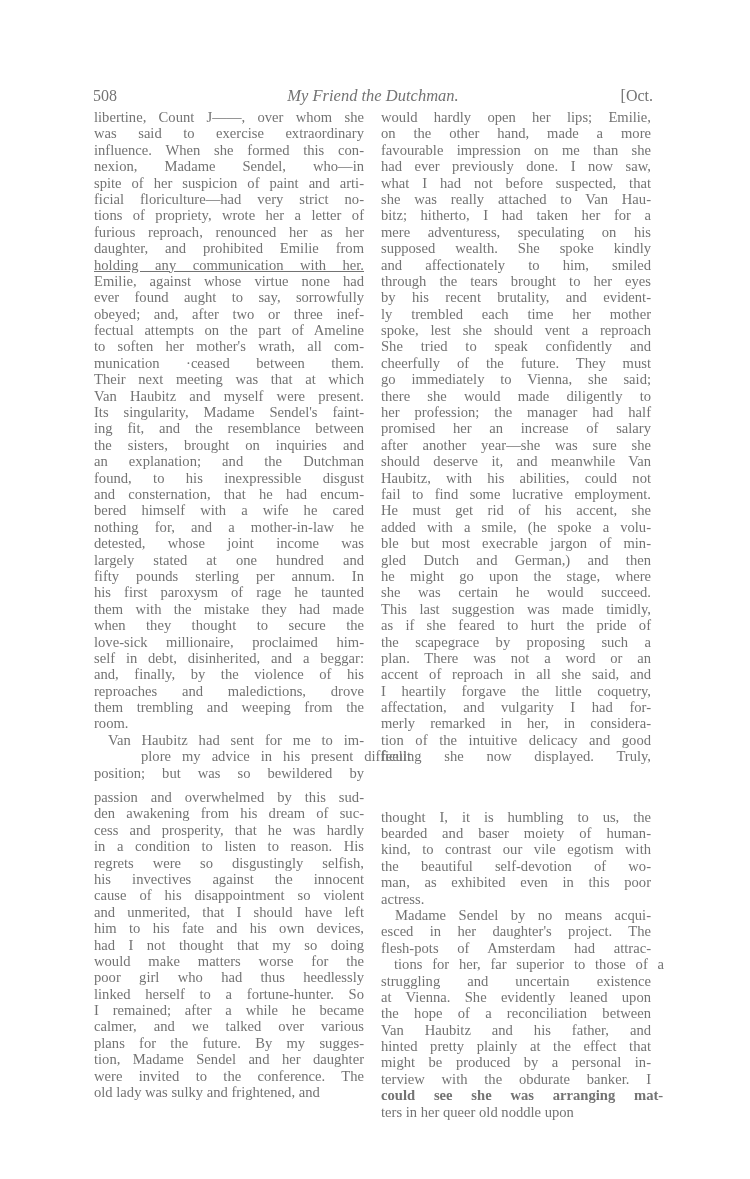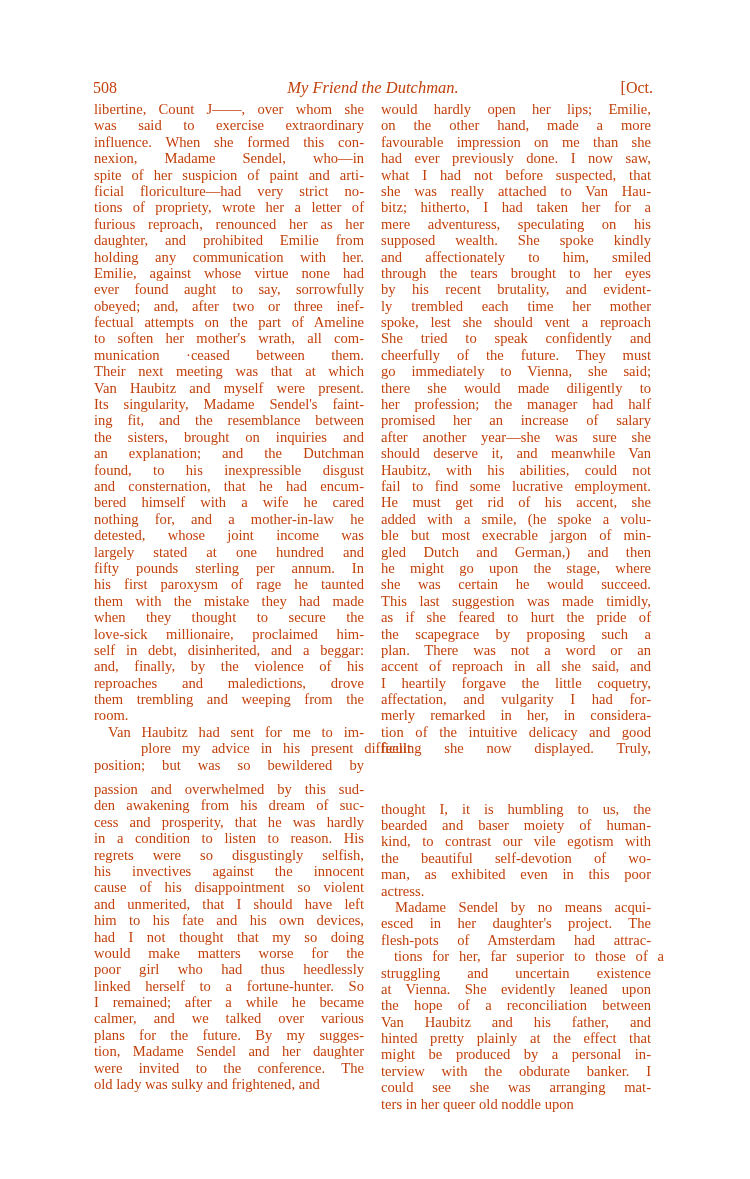--- a/index.html
+++ b/index.html
@@ -1,20 +1,20 @@
 <!DOCTYPE html>
 <html><head>
 <meta charset="utf-8">
 <style>
   html, body { margin: 0; padding: 0; background: #ffffff; }
   body { width: 750px; height: 1179px; position: relative; overflow: hidden; }
   .page {
-    position: absolute; left: 0; top: 0; width: 750px; height: 1043px;
+    position: absolute; left: 0; top: 8px; width: 750px; height: 1043px;
     font-family: "Liberation Serif", "DejaVu Serif", serif;
-    color: #c2410c;
+    color: #737373;
   }
   .running-head {
     position: absolute; top: 78px; left: 93px; width: 560px; height: 20px;
     font-size: 16px; line-height: 20px;
   }
   .folio { position: absolute; left: 0; top: 0; }
   .rh-title { position: absolute; left: 0; right: 0; top: 0; text-align: center; font-style: italic; font-size: 16.5px; }
   .rh-date { position: absolute; right: 0; top: 0; }
   .col {
     position: absolute; top: 101px; width: 270px;
@@ -42,21 +42,21 @@
   <div class="col left" id="col-left">
       <span class="line" style="word-spacing: 8.68125px;">libertine, Count J——, over whom she</span>
       <span class="line" style="word-spacing: 17.8594px;">was said to exercise extraordinary</span>
       <span class="line" style="word-spacing: 10.1219px;">influence. When she formed this con-</span>
       <span class="line" style="word-spacing: 23.3906px;">nexion, Madame Sendel, who—in</span>
       <span class="line" style="word-spacing: 6.32143px;">spite of her suspicion of paint and arti-</span>
       <span class="line" style="word-spacing: 12.3867px;">ficial floriculture—had very strict no-</span>
       <span class="line" style="word-spacing: 6.75px;">tions of propriety, wrote her a letter of</span>
       <span class="line" style="word-spacing: 9.10313px;">furious reproach, renounced her as her</span>
       <span class="line" style="word-spacing: 13.2383px;">daughter, and prohibited Emilie from</span>
-      <span class="line" style="word-spacing: 12.8828px;">holding any communication with her.</span>
+      <span class="line" style="word-spacing: 12.8828px; text-decoration: underline;">holding any communication with her.</span>
       <span class="line" style="word-spacing: 9.41875px;">Emilie, against whose virtue none had</span>
       <span class="line" style="word-spacing: 11.7125px;">ever found aught to say, sorrowfully</span>
       <span class="line" style="word-spacing: 9.94792px;">obeyed; and, after two or three inef-</span>
       <span class="line" style="word-spacing: 7.04167px;">fectual attempts on the part of Ameline</span>
       <span class="line" style="word-spacing: 8.5599px;">to soften her mother's wrath, all com-</span>
       <span class="line" style="word-spacing: 22.7292px;">munication ·ceased between them.</span>
       <span class="line" style="word-spacing: 8.93229px;">Their next meeting was that at which</span>
       <span class="line" style="word-spacing: 9.58437px;">Van Haubitz and myself were present.</span>
       <span class="line" style="word-spacing: 11.25px;">Its singularity, Madame Sendel's faint-</span>
       <span class="line" style="word-spacing: 11.2063px;">ing fit, and the resemblance between</span>
@@ -152,16 +152,16 @@
       <span class="line" style="word-spacing: 12.6813px;">esced in her daughter's project. The</span>
       <span class="line" style="word-spacing: 15.0195px;">flesh-pots of Amsterdam had attrac-</span>
       <span class="line" style="word-spacing: 6.11328px; margin-left: 13px;">tions for her, far superior to those of a</span>
       <span class="line" style="word-spacing: 23.401px;">struggling and uncertain existence</span>
       <span class="line" style="word-spacing: 10.6219px;">at Vienna. She evidently leaned upon</span>
       <span class="line" style="word-spacing: 11.6125px;">the hope of a reconciliation between</span>
       <span class="line" style="word-spacing: 17.3188px;">Van Haubitz and his father, and</span>
       <span class="line" style="word-spacing: 8.97656px;">hinted pretty plainly at the effect that</span>
       <span class="line" style="word-spacing: 9.875px;">might be produced by a personal in-</span>
       <span class="line" style="word-spacing: 13.15px;">terview with the obdurate banker. I</span>
-      <span class="line" style="word-spacing: 15.1781px;">could see she was arranging mat-</span>
+      <span class="line" style="word-spacing: 15.1781px; font-weight: bold;">could see she was arranging mat-</span>
       <span class="line last">ters in her queer old noddle upon</span>
     </div>
 </div>
 
 </body></html>

